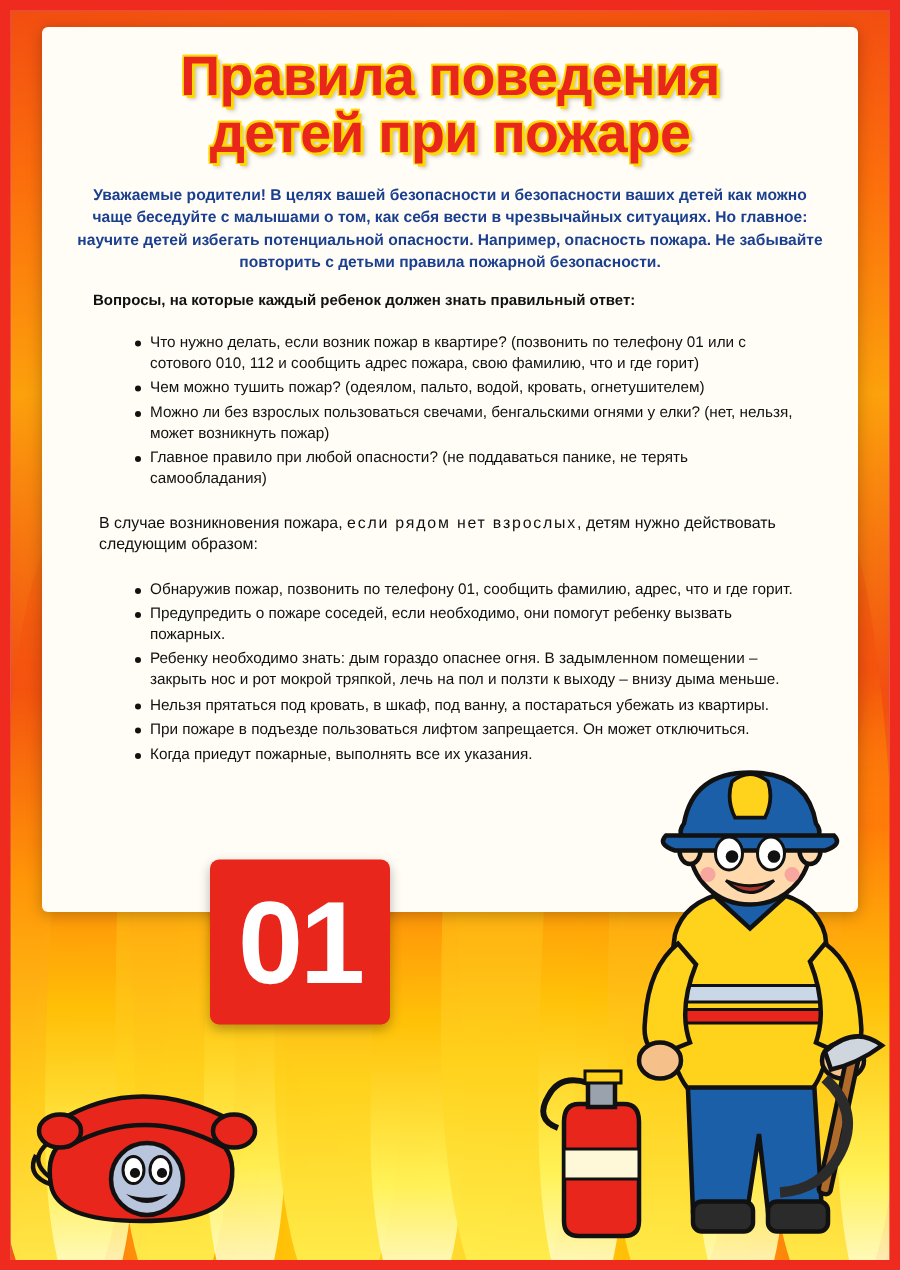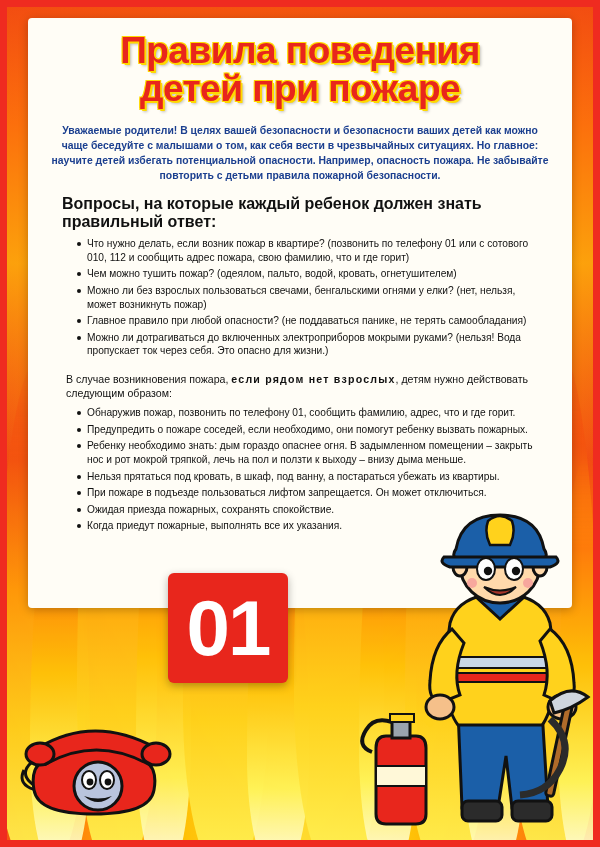--- a/index.html
+++ b/index.html
@@ -77,26 +77,26 @@
   .intro{
     margin:14px 4px 0 4px;
     text-align:center;
     font-size:10.4px;
     line-height:1.45;
     font-weight:bold;
     color:#1b3f8f;
   }
   .lead{
     margin:12px 0 6px 16px;
-    font-size:16px;
+    font-size:10px;
     font-weight:bold;
     color:#111;
   }
   ul.items{
-    margin:3px;
+    margin:16px;
     padding:0 8px 0 28px;
     list-style:none;
   }
   ul.items li{
     position:relative;
     font-size:10.2px;
     line-height:1.33;
     color:#111;
     margin-bottom:3px;
     padding-left:10px;
@@ -108,26 +108,26 @@
     width:4px;height:4px;
     border-radius:50%;
     background:#111;
   }
   .lead2{
     margin:14px 6px 6px 20px;
     font-size:10.6px;
     color:#111;
     line-height:1.35;
   }
-  .lead2 b{font-weight:bold;}
+  .lead2 b{font-weight:normal;}
   .sp{letter-spacing:1.2px;}
   
   .badge01{
     position:absolute;
-    left:168px;top:573px;
+    left:140px;top:573px;
     width:120px;height:110px;
     background:#e8261c;
     border-radius:6px;
     display:flex;align-items:center;justify-content:center;
     box-shadow:0 3px 8px rgba(0,0,0,.3);
   }
   .badge01 span{
     font-family:"Liberation Sans", sans-serif;
     font-size:78px;
     font-weight:bold;
@@ -175,35 +175,33 @@
 
       <p class="intro">Уважаемые родители! В целях вашей безопасности и безопасности ваших детей как можно чаще беседуйте с малышами о том, как себя вести в чрезвычайных ситуациях. Но главное: научите детей избегать потенциальной опасности. Например, опасность пожара. Не забывайте повторить с детьми правила пожарной безопасности.</p>
 
       <p class="lead">Вопросы, на которые каждый ребенок должен знать правильный ответ:</p>
 
       <ul class="items" id="questions-list">
           <li>Что нужно делать, если возник пожар в квартире? (позвонить по телефону 01 или с сотового 010, 112 и сообщить адрес пожара, свою фамилию, что и где горит)</li>
           <li>Чем можно тушить пожар? (одеялом, пальто, водой, кровать, огнетушителем)</li>
           <li>Можно ли без взрослых пользоваться свечами, бенгальскими огнями у елки? (нет, нельзя, может возникнуть пожар)</li>
           <li>Главное правило при любой опасности? (не поддаваться панике, не терять самообладания)</li>
-          <li>Можно ли дотрагиваться до включенных электроприборов мокрыми руками? (нельзя! Вода пропускает ток через себя. Это опасно для жизни.)</li>
         </ul>
 
       <p class="lead2">
         <span>В случае возникновения пожара,</span>
         <b class="sp">если рядом нет взрослых</b><span>, детям нужно действовать следующим образом:</span>
       </p>
 
       <ul class="items" id="actions-list">
           <li>Обнаружив пожар, позвонить по телефону 01, сообщить фамилию, адрес, что и где горит.</li>
           <li>Предупредить о пожаре соседей, если необходимо, они помогут ребенку вызвать пожарных.</li>
           <li>Ребенку необходимо знать: дым гораздо опаснее огня. В задымленном помещении – закрыть нос и рот мокрой тряпкой, лечь на пол и ползти к выходу – внизу дыма меньше.</li>
           <li>Нельзя прятаться под кровать, в шкаф, под ванну, а постараться убежать из квартиры.</li>
           <li>При пожаре в подъезде пользоваться лифтом запрещается. Он может отключиться.</li>
-          <li>Ожидая приезда пожарных, сохранять спокойствие.</li>
           <li>Когда приедут пожарные, выполнять все их указания.</li>
         </ul>
     </div>
   </div>
 
   <div class="badge01">
     <span>01</span>
   </div>
 
   <div class="phone">

